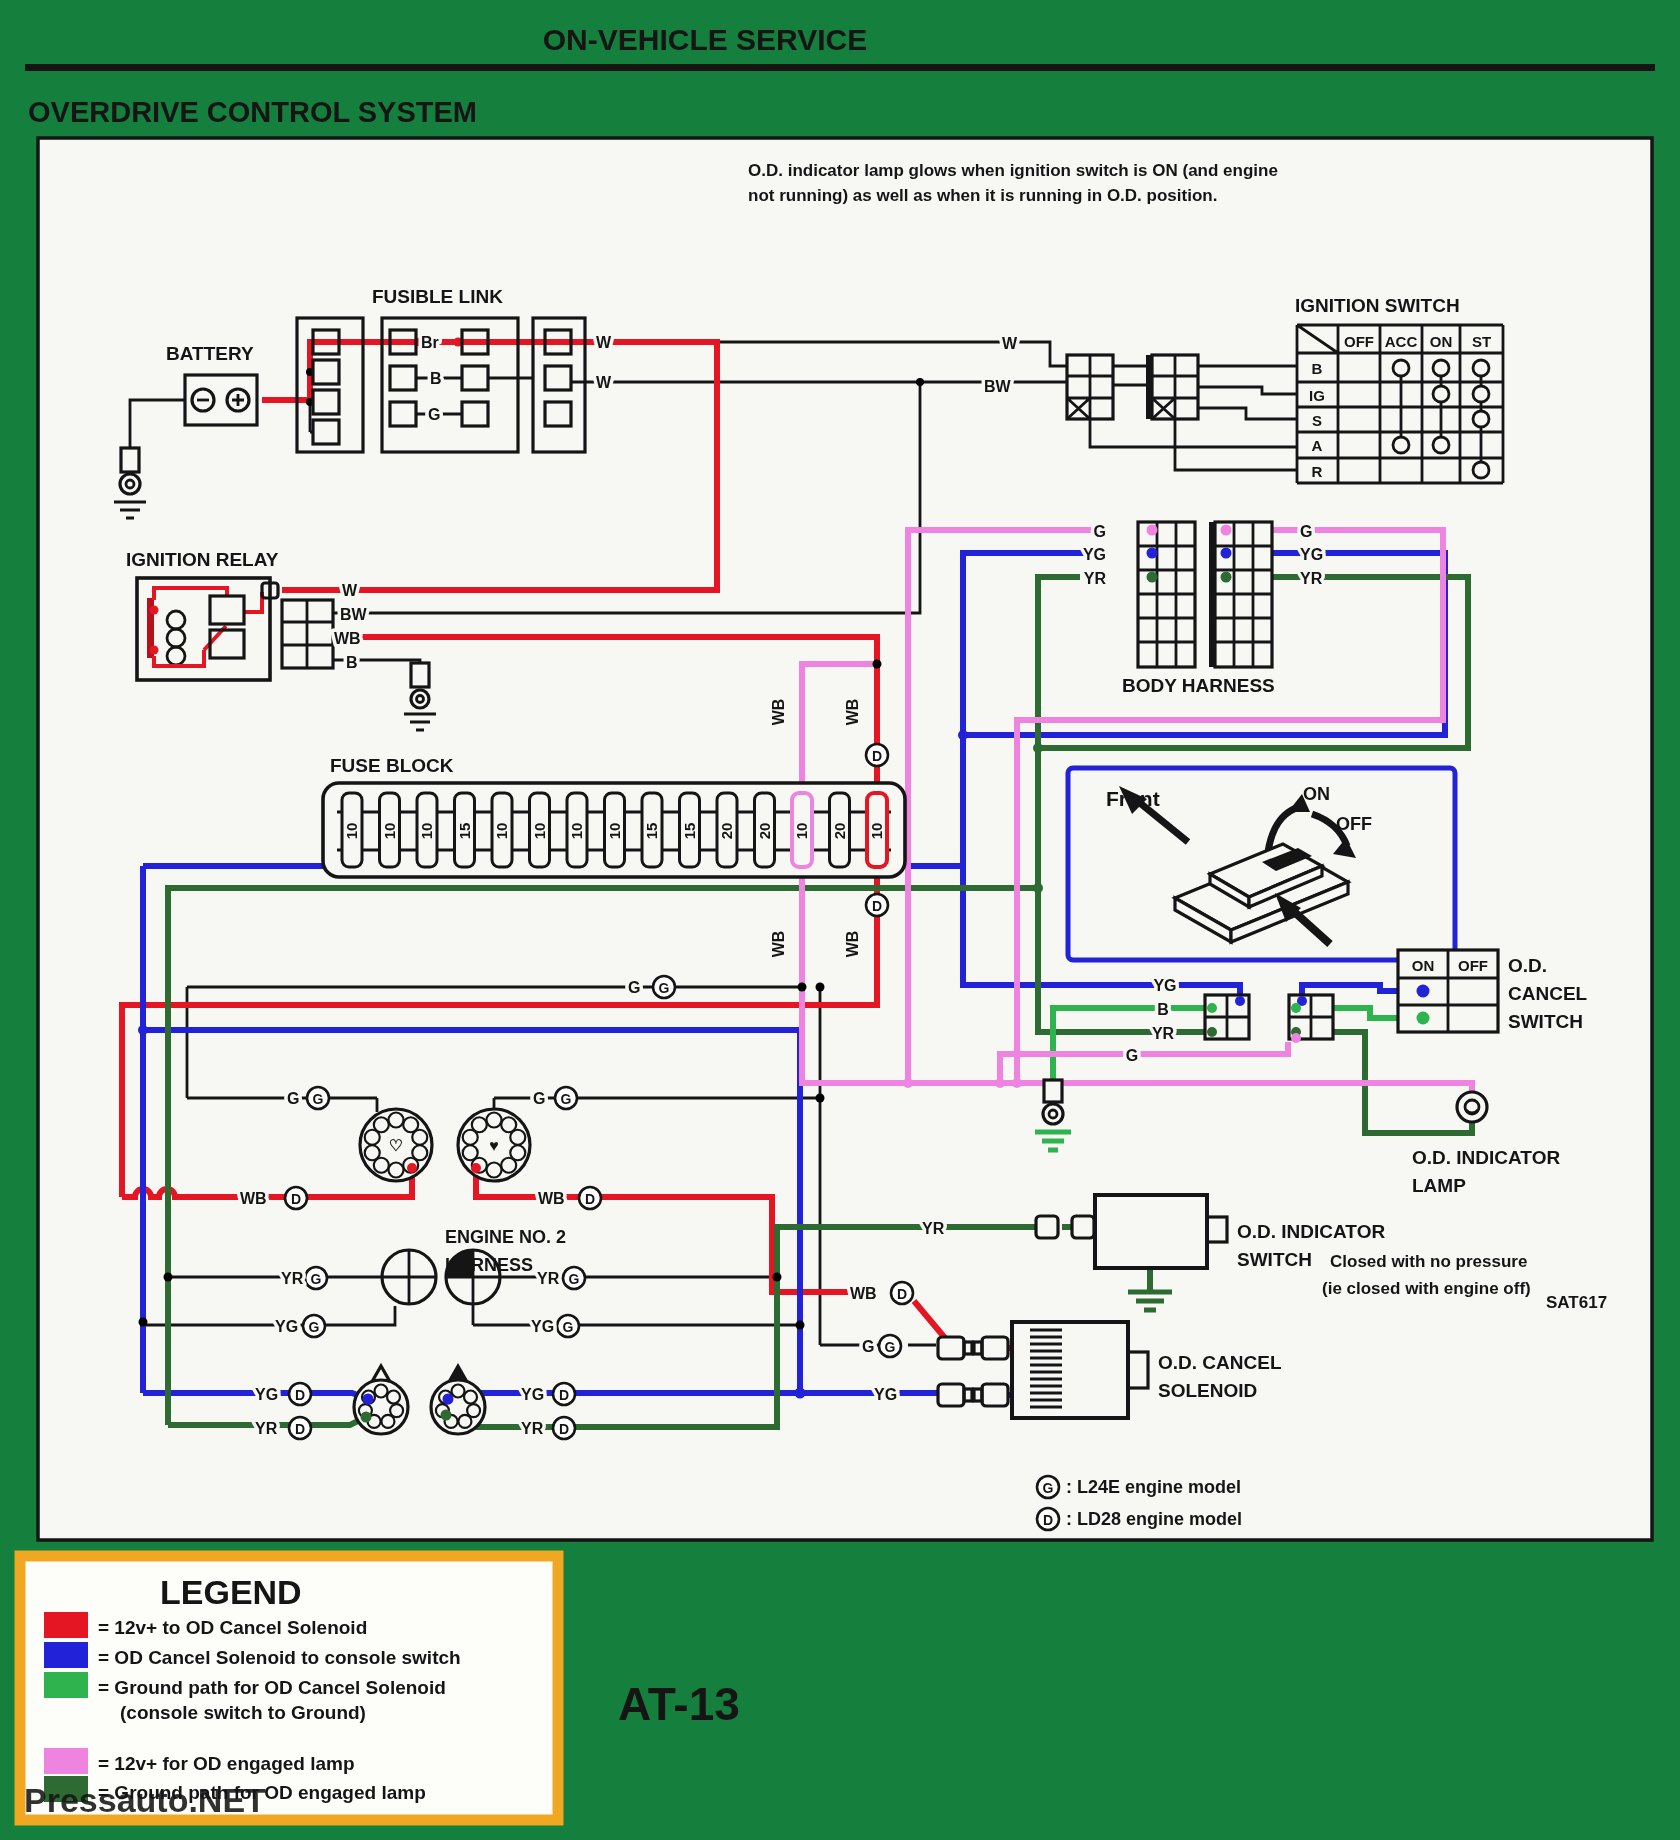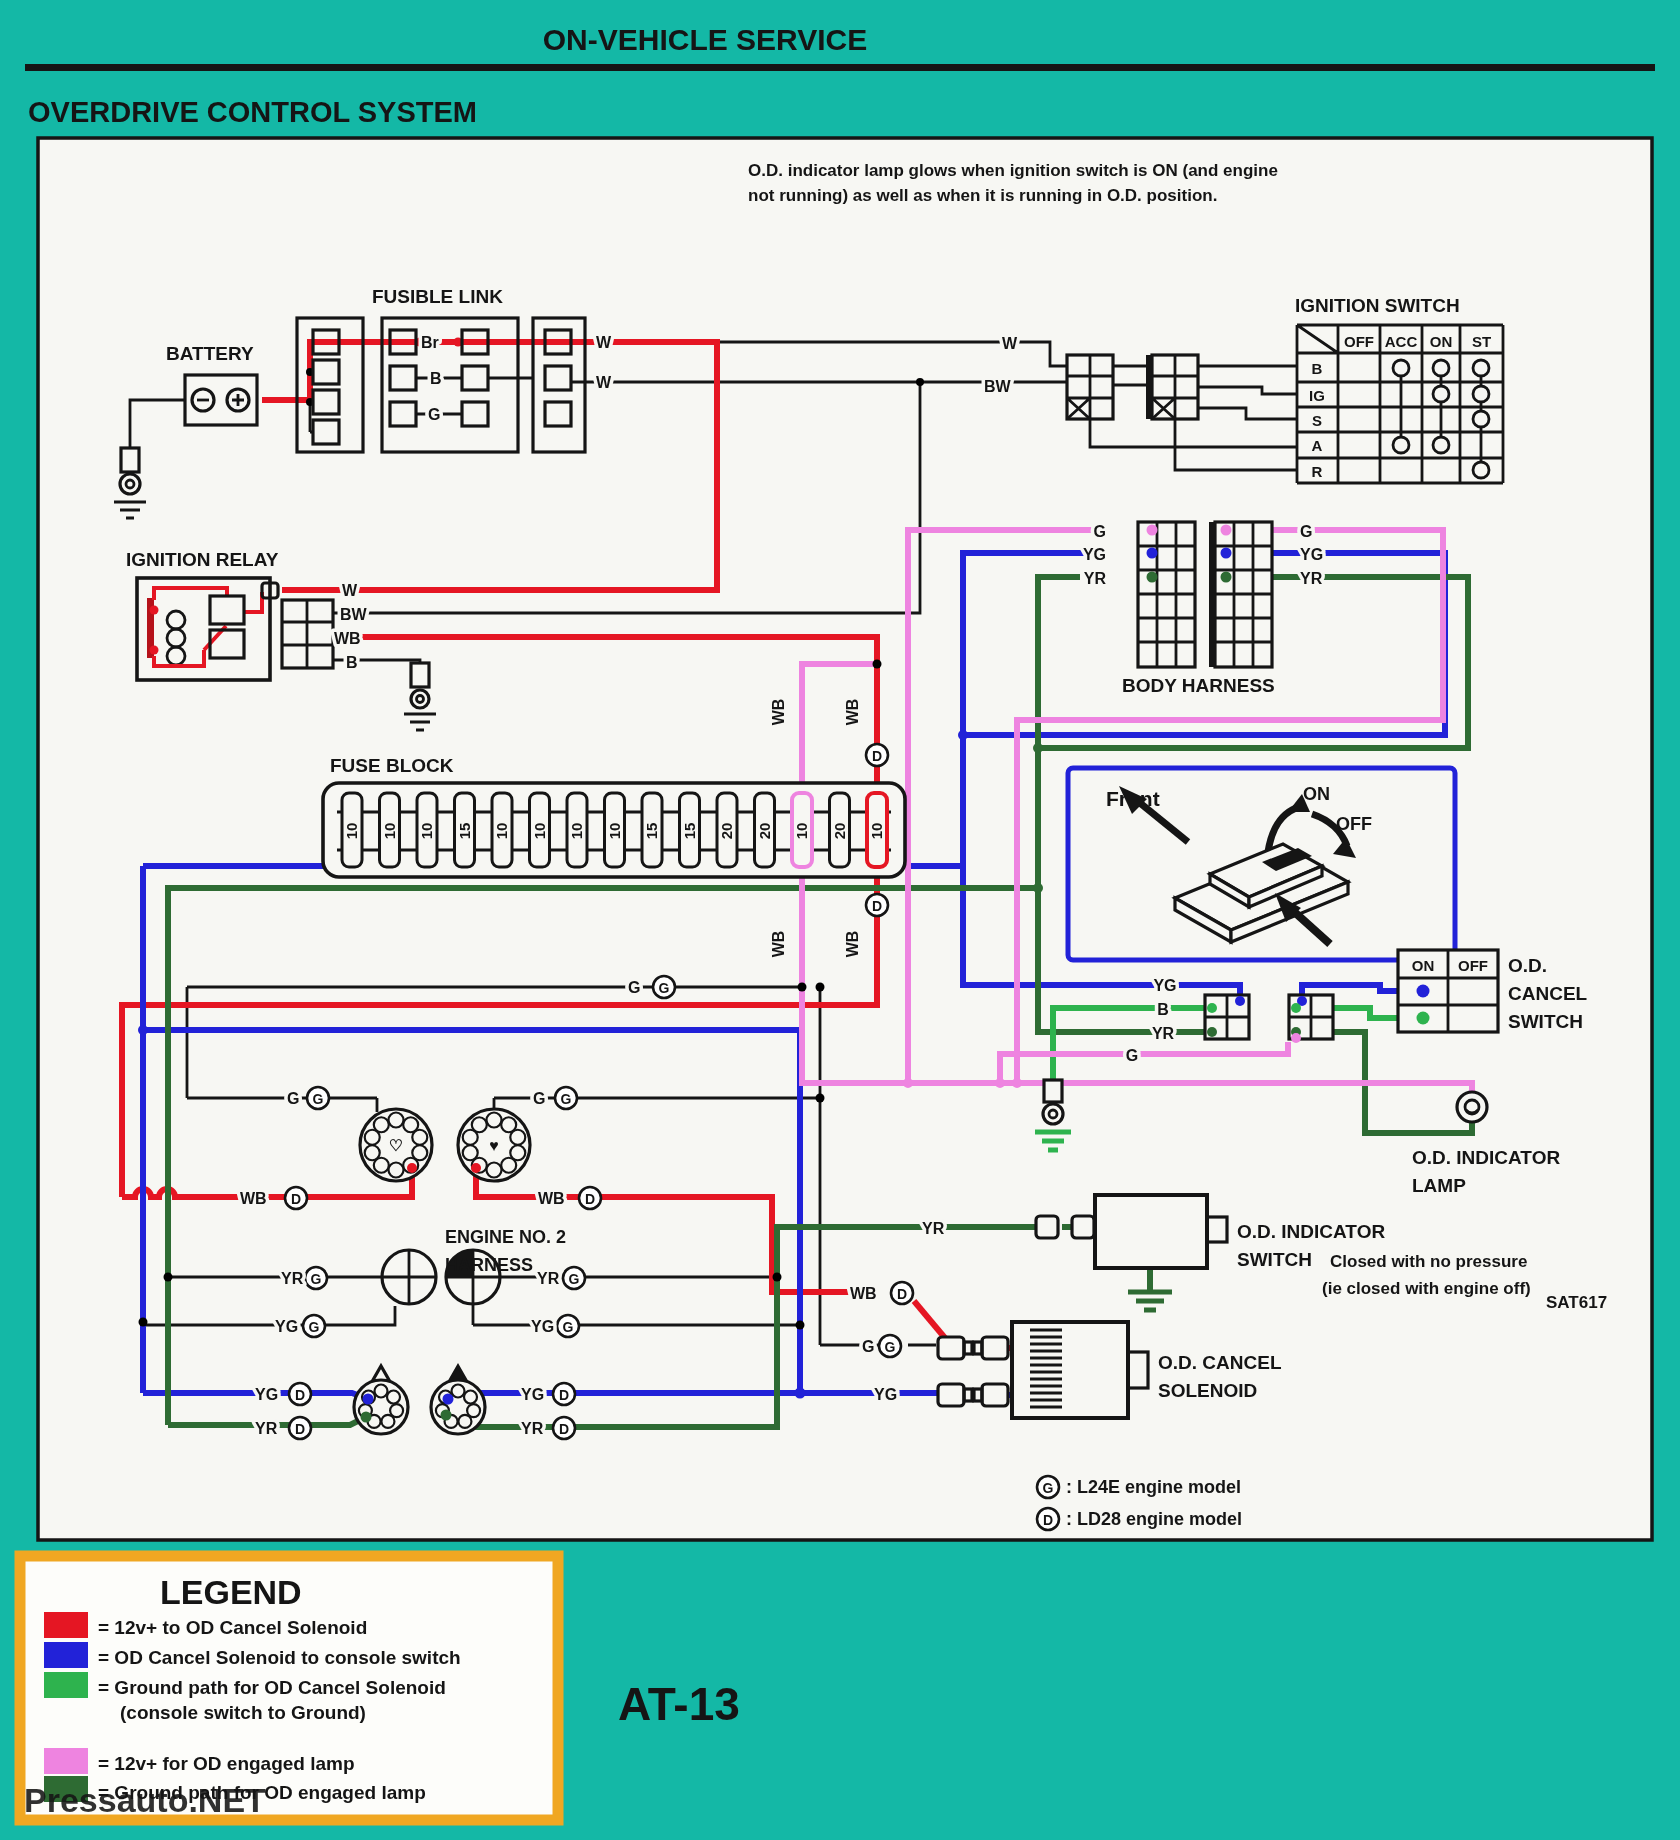--- a/index.html
+++ b/index.html
@@ -1,16 +1,16 @@
 <!DOCTYPE html>
 <html><head>
 <meta charset="utf-8">
 <style>
   html,body{margin:0;padding:0;background:#e9e9e5;}
-  .stage{width:1680px;height:1840px;background:#14b8a6;position:relative;margin:0 auto;}
+  .stage{width:1680px;height:1840px;background:#15803d;position:relative;margin:0 auto;}
   svg{display:block;}
   text{font-family:"Liberation Sans",sans-serif;font-weight:bold;fill:#151515;}
   .halo{paint-order:stroke;stroke:#f7f7f3;stroke-width:7px;stroke-linejoin:round;}
   .thin{stroke:#151515;stroke-width:2.8;fill:none;}
   .box{stroke:#151515;stroke-width:3.2;fill:none;}
   .boxf{stroke:#151515;stroke-width:3.2;fill:#f7f7f3;}
   .wr{stroke:#e51623;stroke-width:6;fill:none;}
   .wb{stroke:#2222d8;stroke-width:6;fill:none;}
   .wg{stroke:#2e6b33;stroke-width:6;fill:none;}
   .wbg{stroke:#2eb34e;stroke-width:6;fill:none;}

